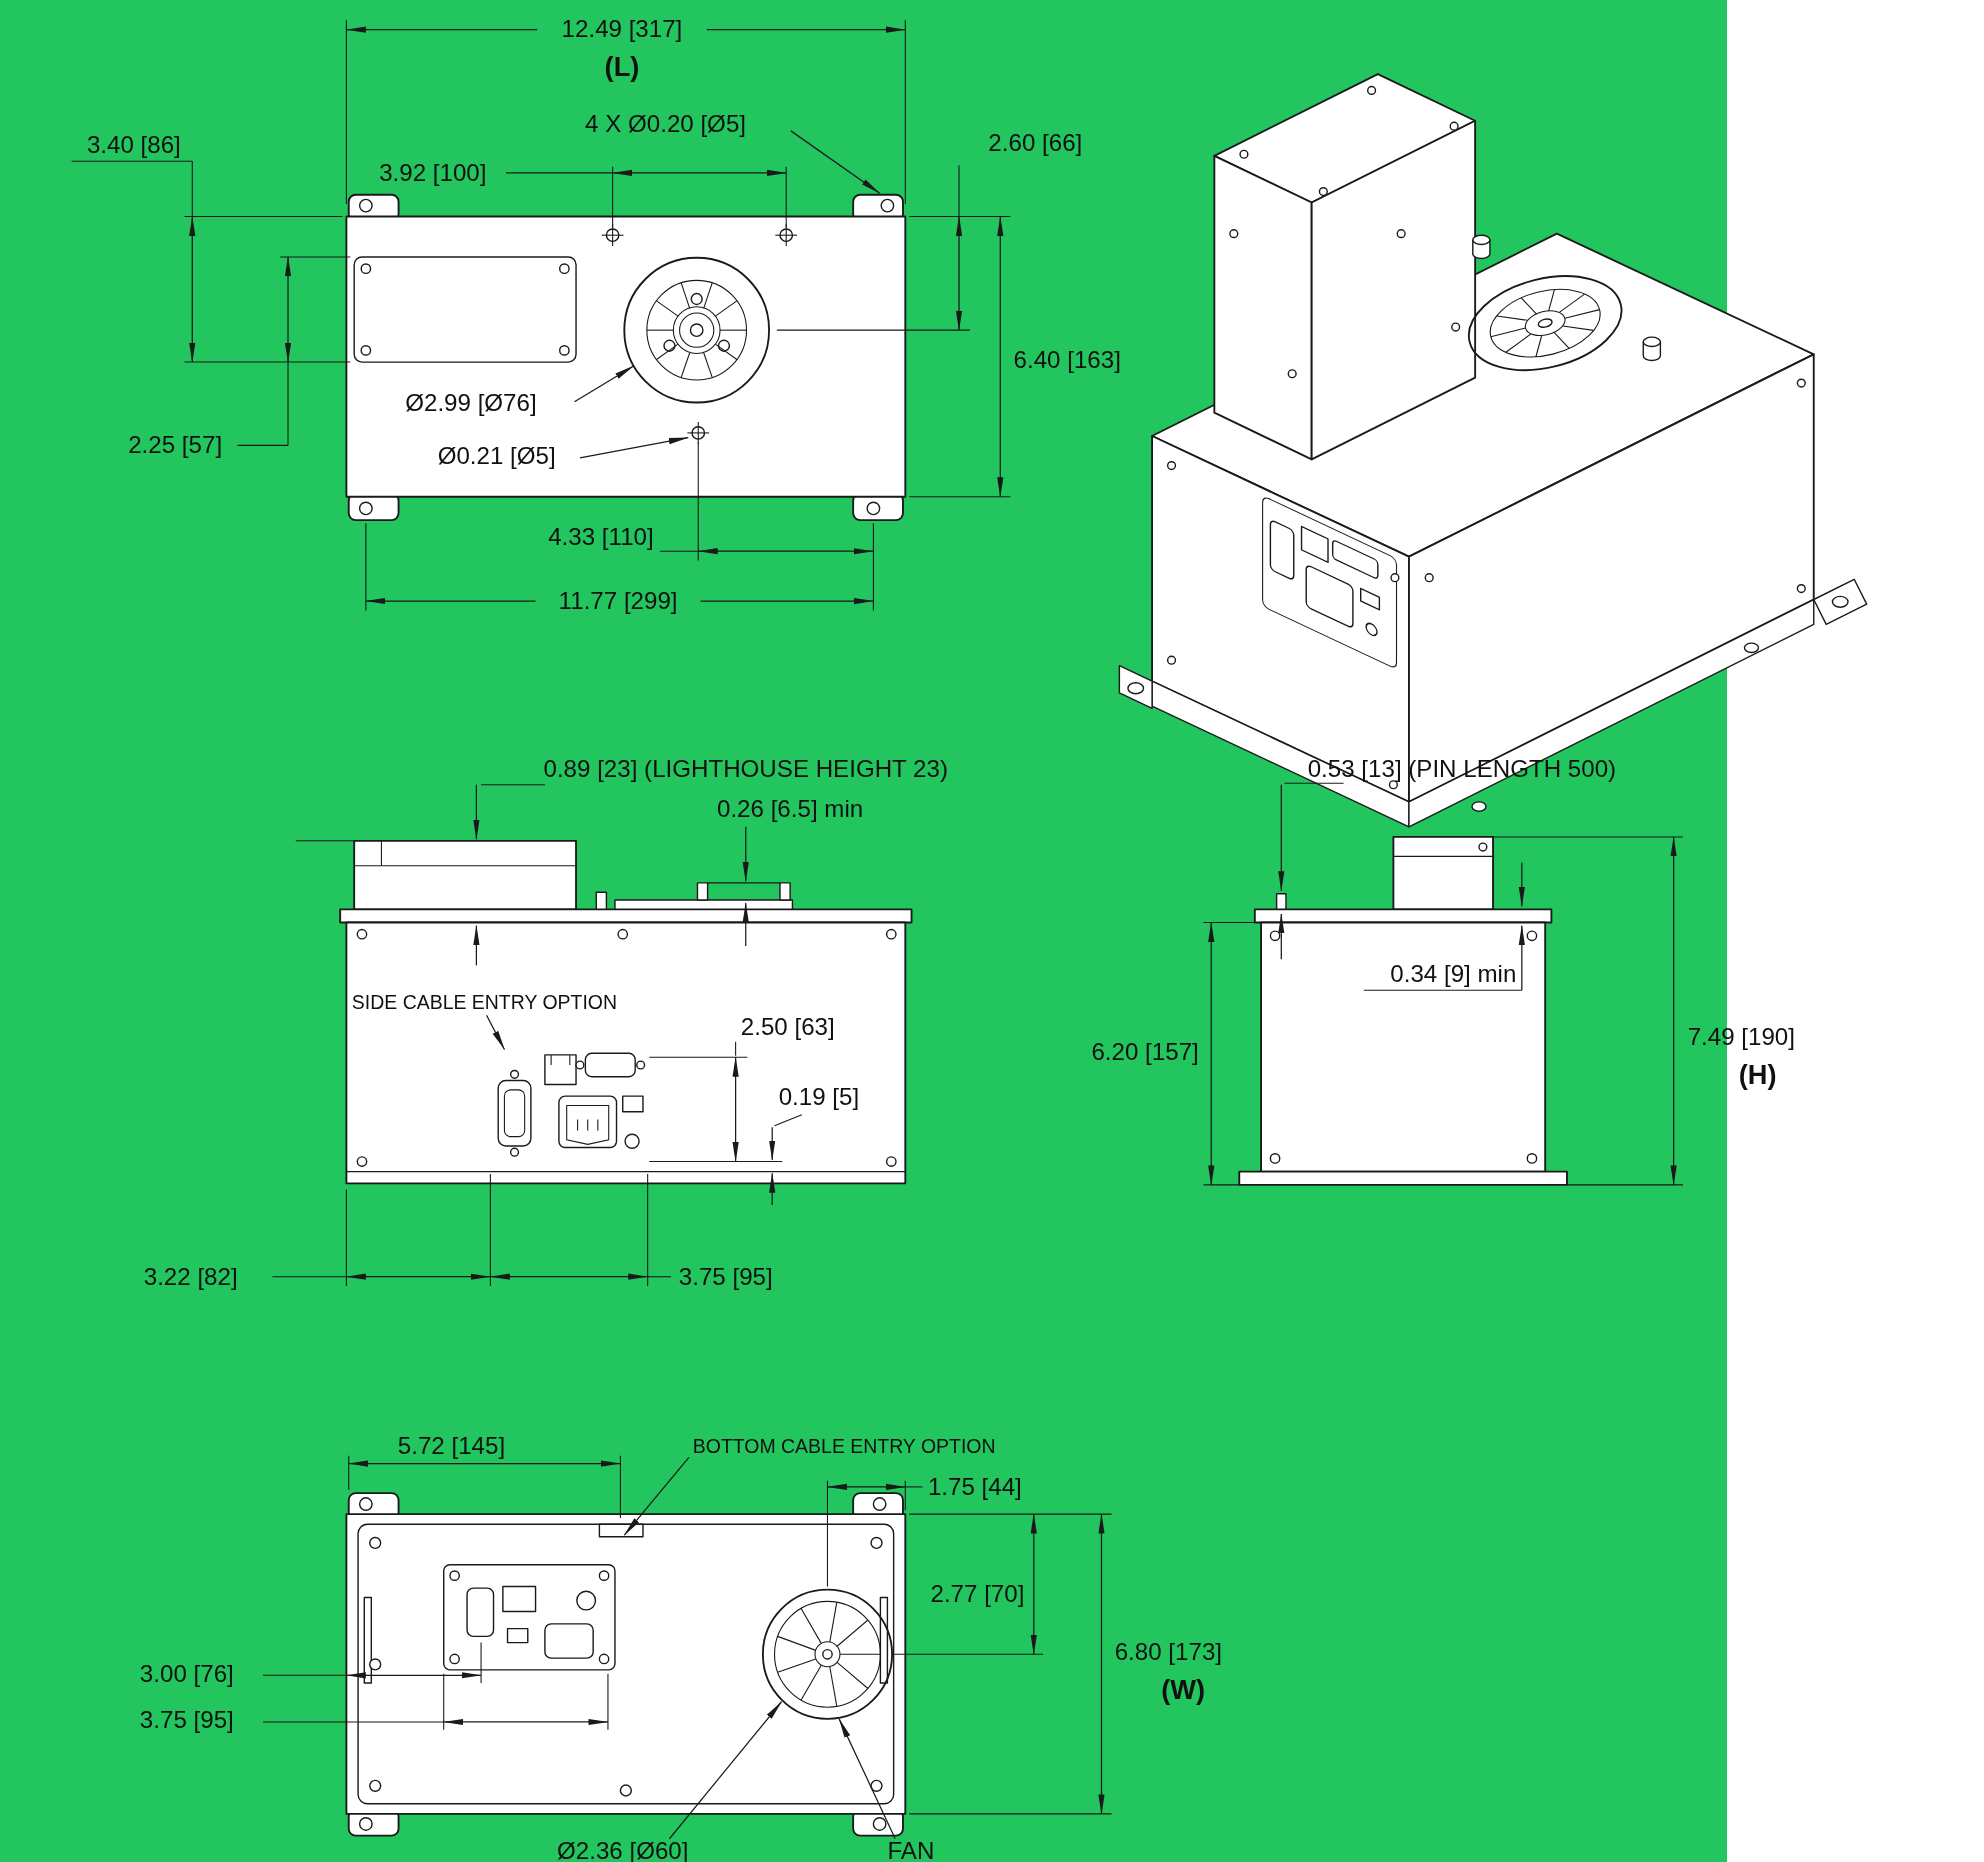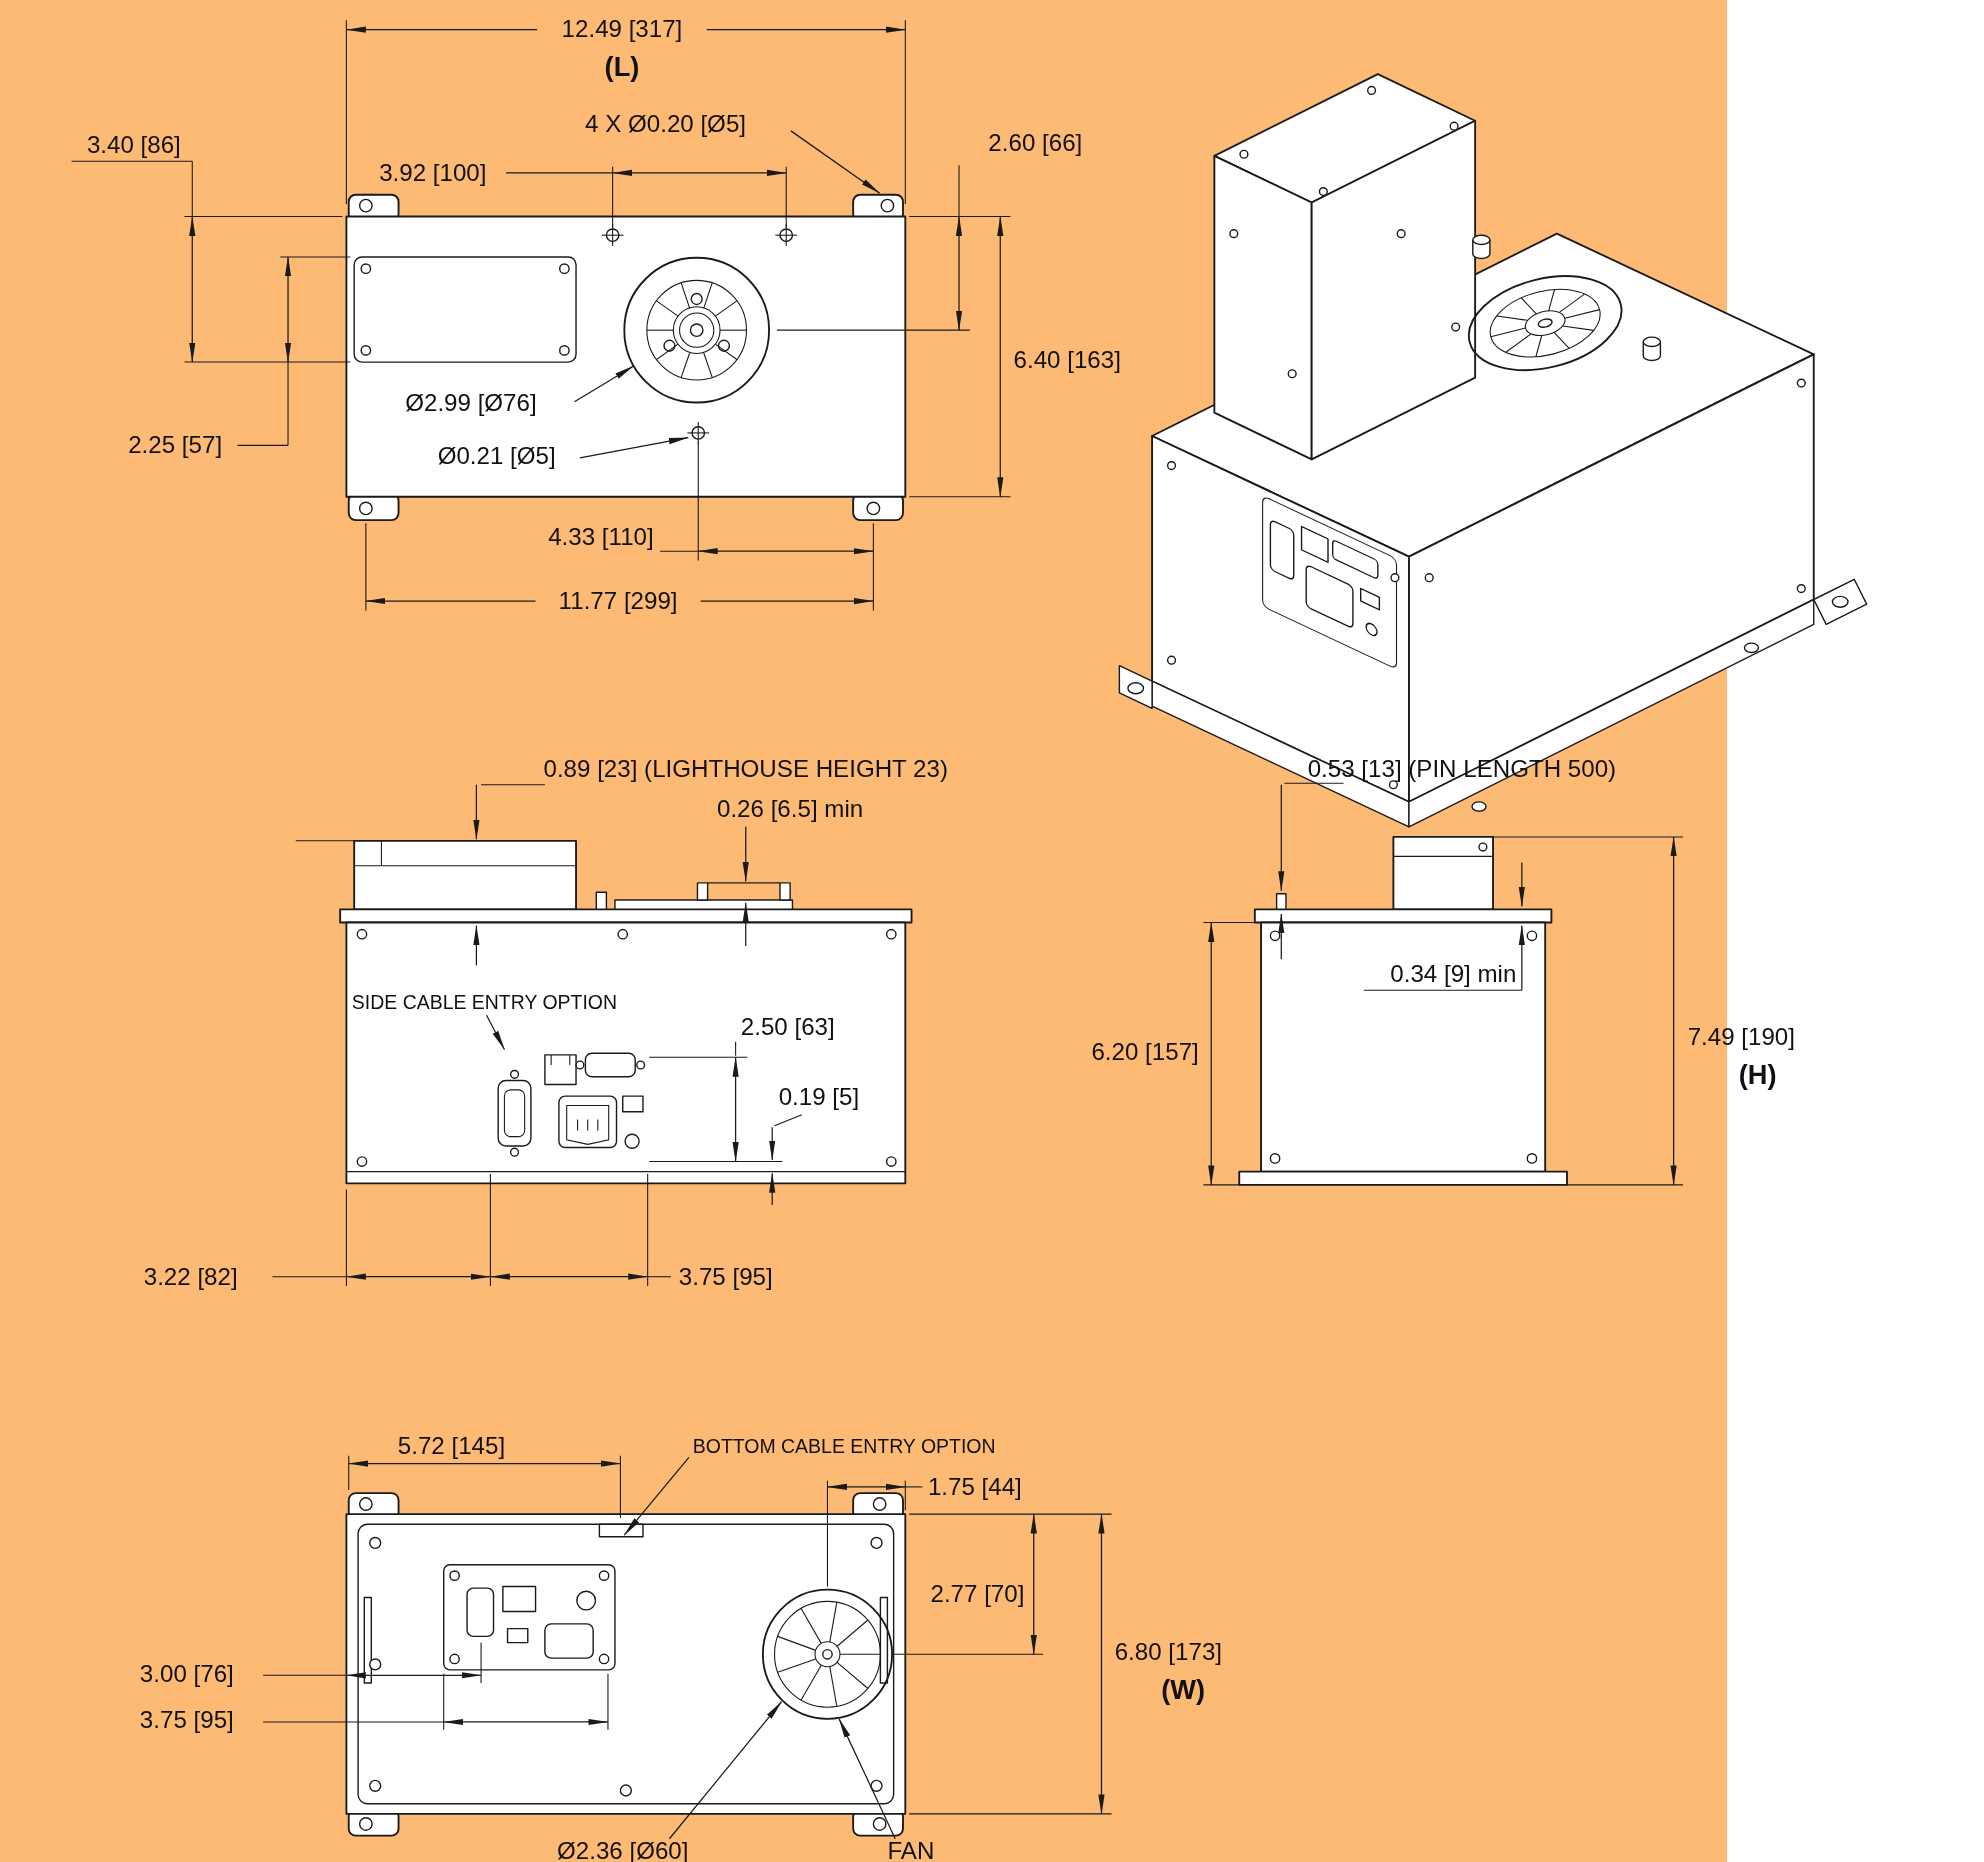--- a/index.html
+++ b/index.html
@@ -1,16 +1,16 @@
 <!DOCTYPE html>
 <html style="font-size:12.5px"><head>
 <meta charset="utf-8">
 <style>
   html,body{margin:0;padding:0;background:#ffffff;}
-  .stage{width:1727px;height:1863px;position:relative;background:#fdba74;}
+  .stage{width:1727px;height:1863px;position:relative;background:#22c55e;}
   svg{display:block;}
   .ol  {fill:none;stroke:#1a1a1a;stroke-width:2.4;stroke-linejoin:round;}
   .olf {fill:#ffffff;stroke:#1a1a1a;stroke-width:2.4;stroke-linejoin:round;}
   .olf2{fill:#ffffff;stroke:#1a1a1a;stroke-width:1.8;stroke-linejoin:round;}
   .thin{fill:none;stroke:#1a1a1a;stroke-width:1.4;}
   .dim {fill:none;stroke:#1a1a1a;stroke-width:1.6;}
   .scr {fill:#ffffff;stroke:#1a1a1a;stroke-width:1.8;}
   text {font-family:"Liberation Sans","DejaVu Sans",sans-serif;font-size:31px;fill:#111;}
   .sm  {font-size:25px;}
   .ax  {font-size:35px;font-weight:bold;}

